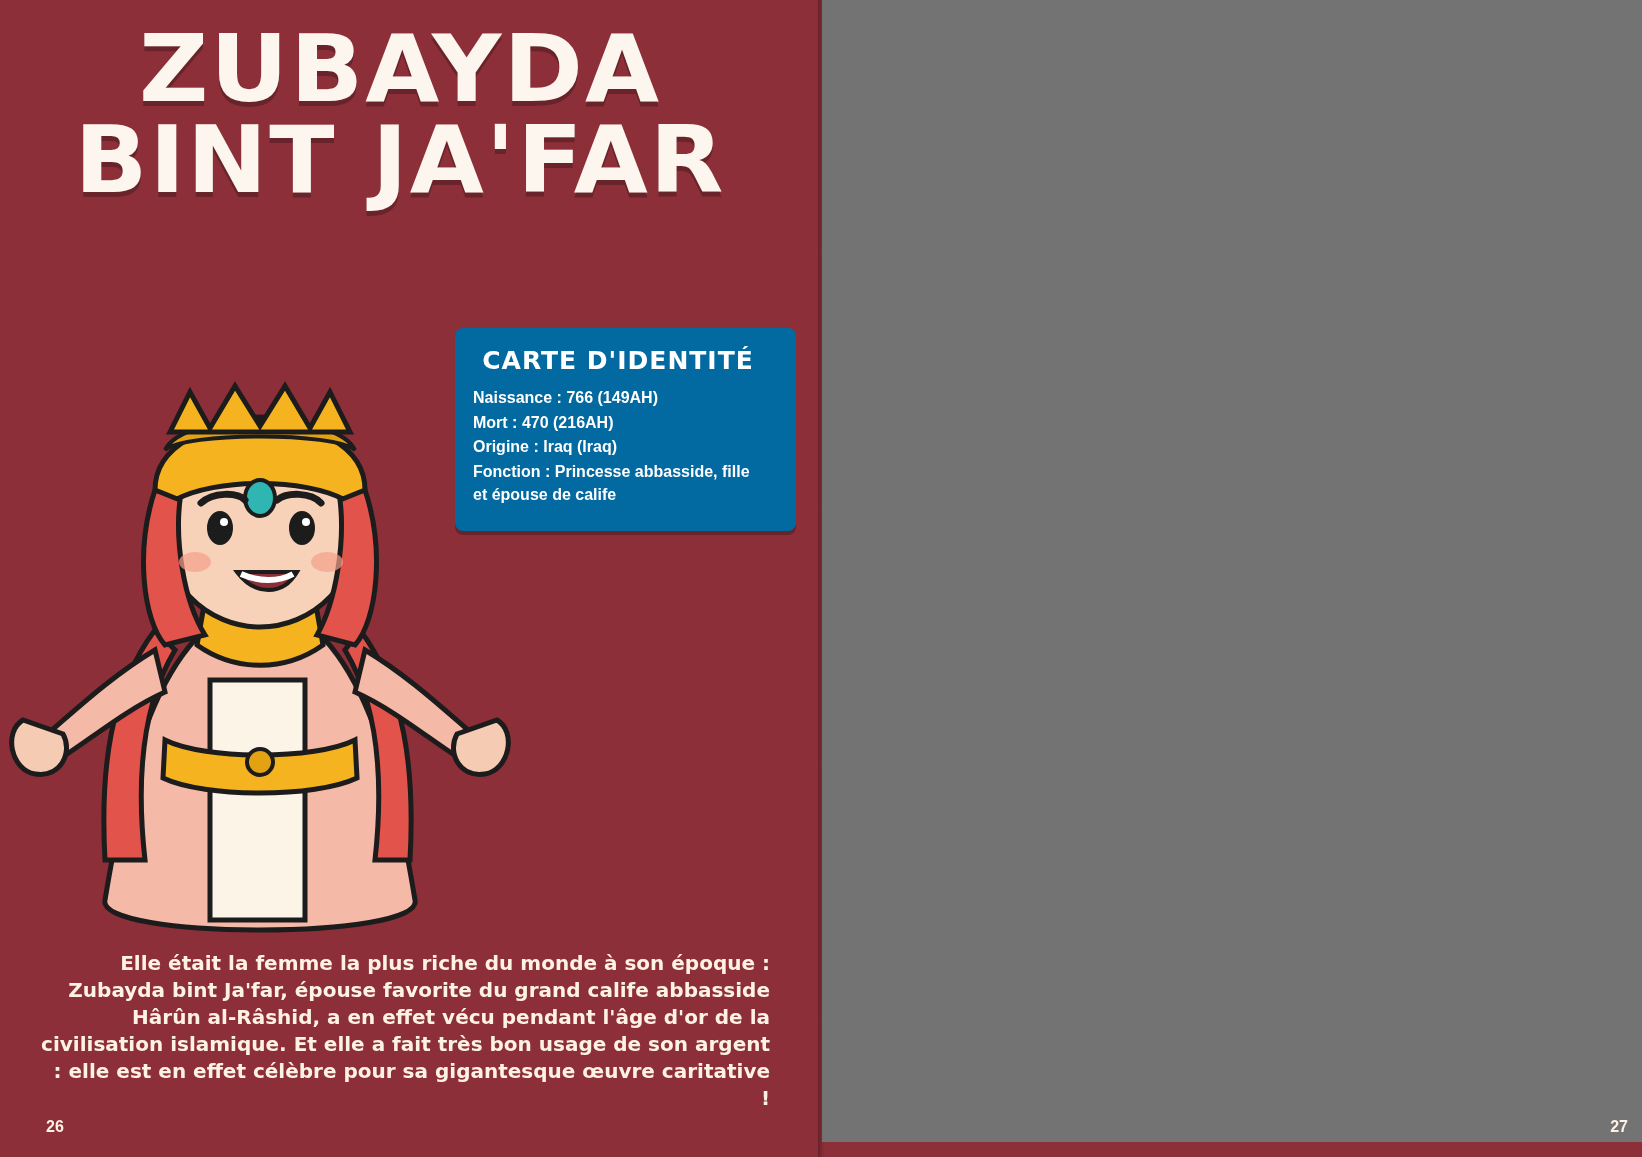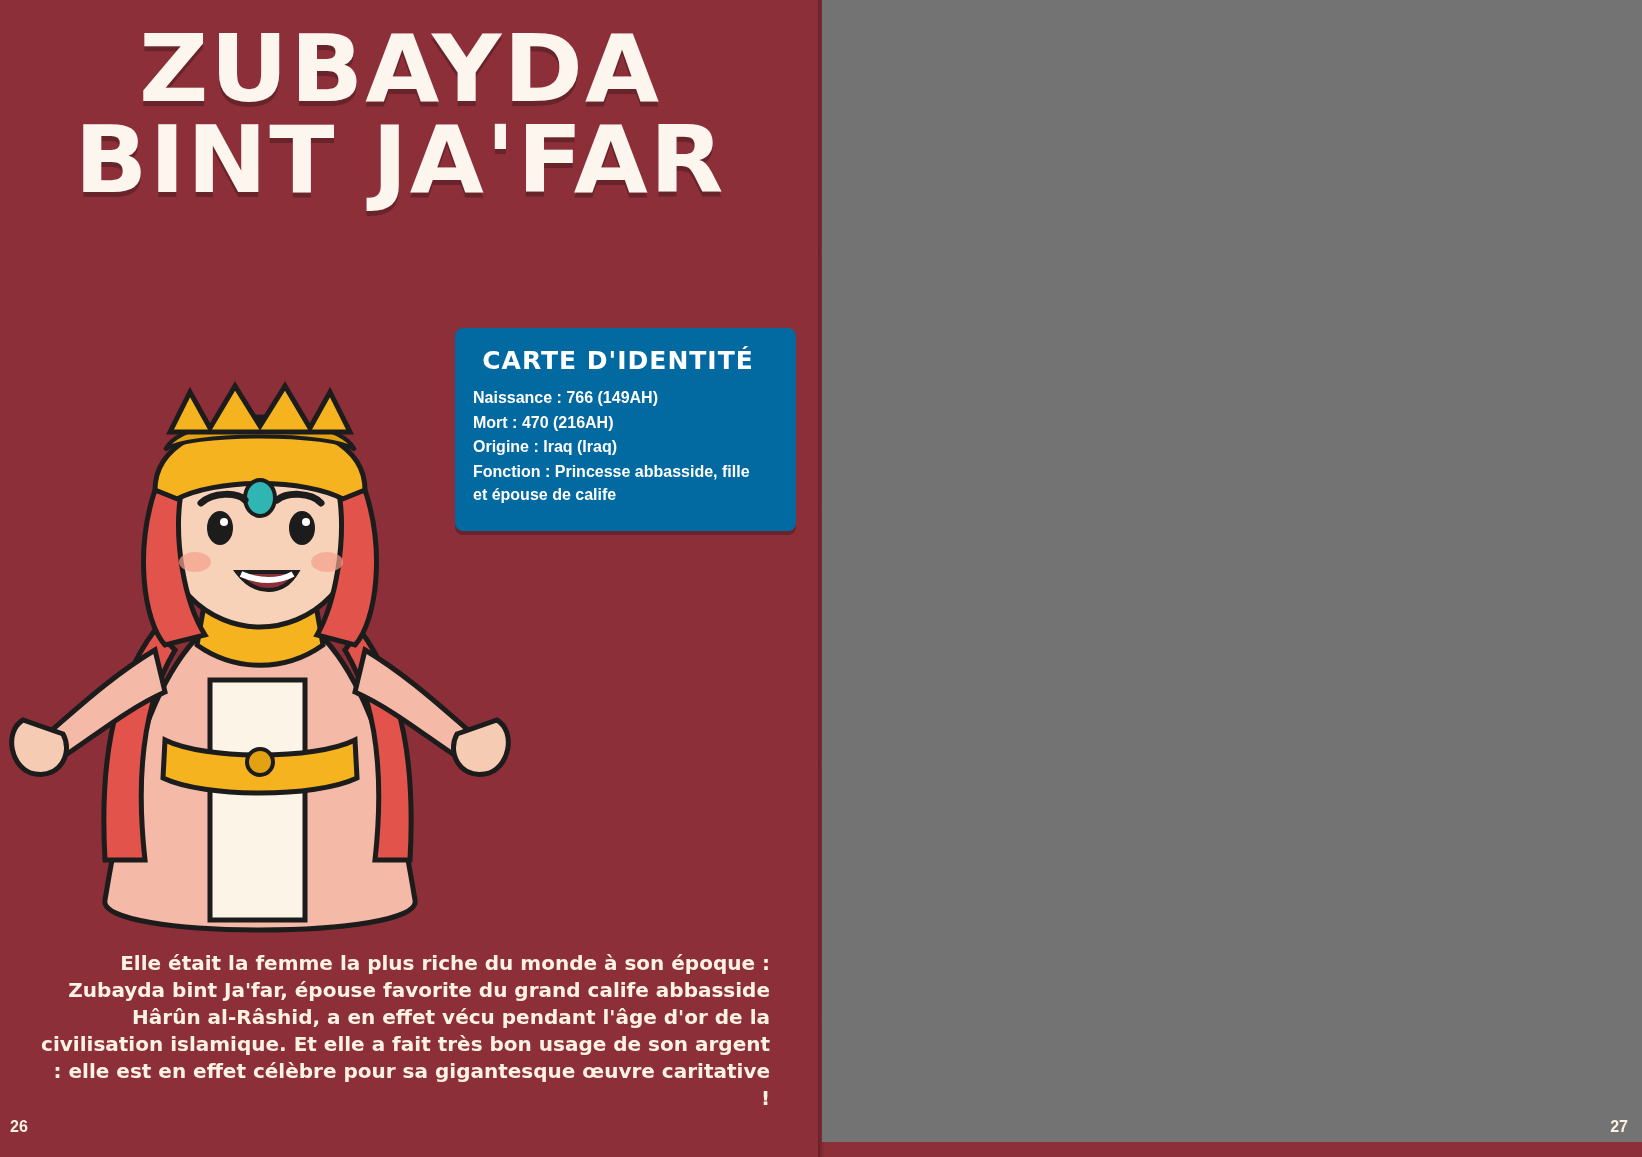--- a/index.html
+++ b/index.html
@@ -53,21 +53,21 @@
 
   
   .caption{
     position:absolute;left:40px;top:950px;width:730px;
     text-align:right;color:#fdf2e4;
     font-size:20px;line-height:1.35;font-weight:bold;
     font-family:"DejaVu Sans",sans-serif;
   }
 
   
-  .pnum{position:absolute;bottom:6px;color:#fdf2e4;font-size:16px;font-weight:bold;}
+  .pnum{position:absolute;bottom:6px;color:#fdf2e4;font-size:16px;font-weight:bold;margin-left:36px;}
   .pnum-l{left:10px;}
   .pnum-r{right:14px;}
 </style>
 </head>
 <body>
 
 <div class="page page-left">
 
   <div class="title">
     <span class="l1">ZUBAYDA</span>

